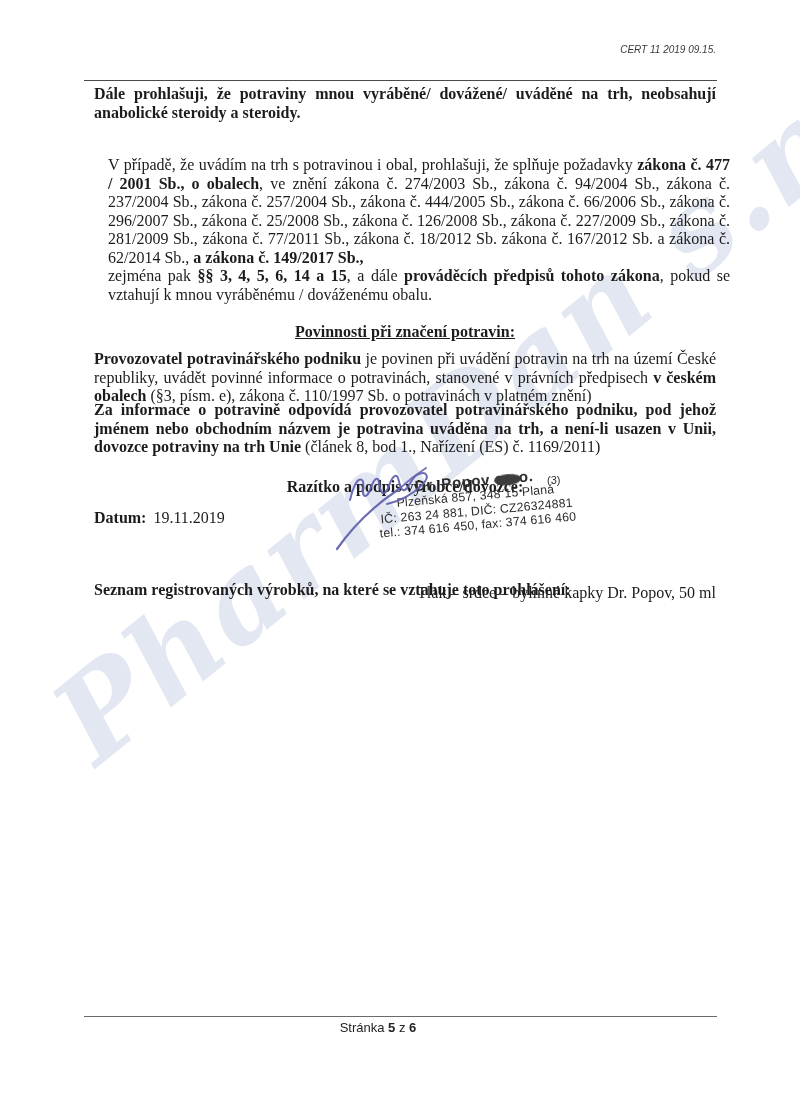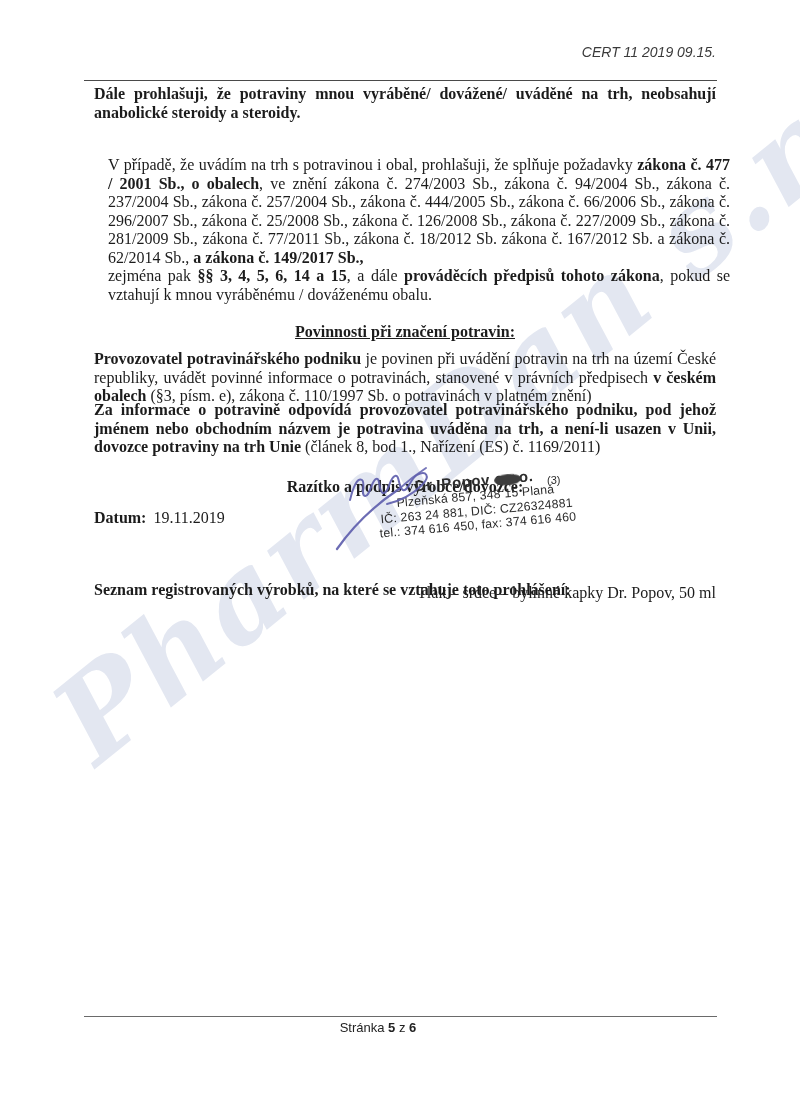--- a/index.html
+++ b/index.html
@@ -20,21 +20,21 @@
     font-style:italic;font-weight:bold;
     font-size:118px;letter-spacing:3px;
     color:#e3e7f1;white-space:nowrap;
     z-index:0;user-select:none;
   }
   
   .header-ref{
     position:absolute;top:44px;left:94px;width:622px;
     text-align:right;
     font-family:"Liberation Sans", sans-serif;
-    font-style:italic;font-size:14px;color:#3a3a3a;
+    font-style:italic;font-size:10px;color:#3a3a3a;
     z-index:2;
   }
   .rule-top{
     position:absolute;top:80px;left:84px;width:633px;height:0;
     border-top:1.6px solid #4a4a4a;z-index:2;
   }
   .rule-bottom{
     position:absolute;top:1016px;left:84px;width:633px;height:0;
     border-top:1.2px solid #6a6a6a;z-index:2;
   }

